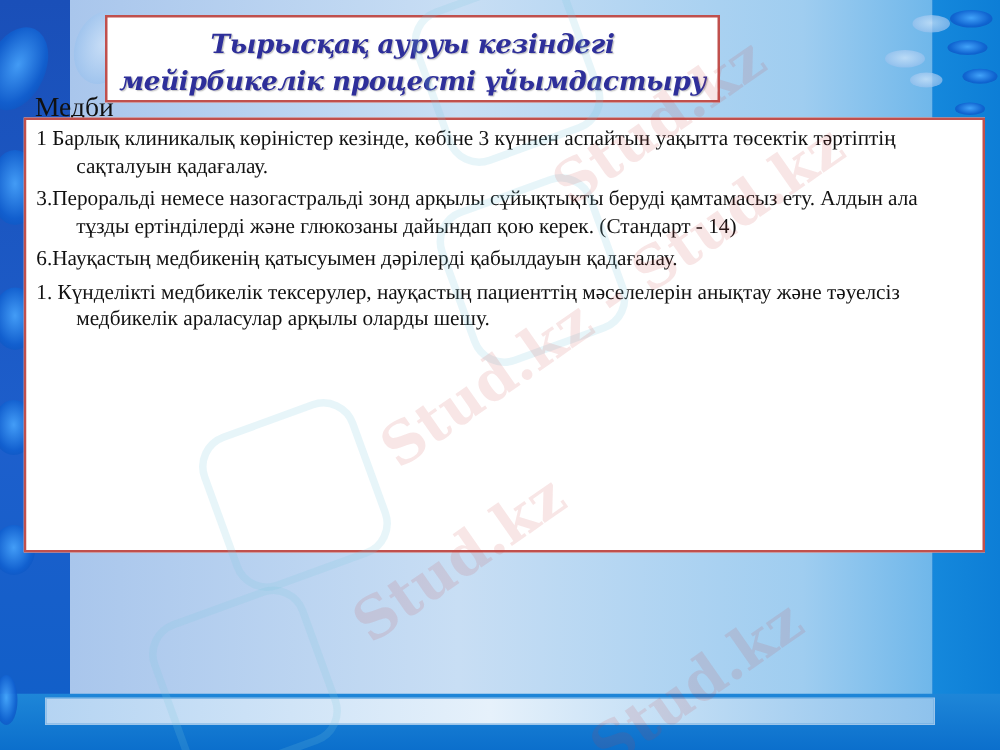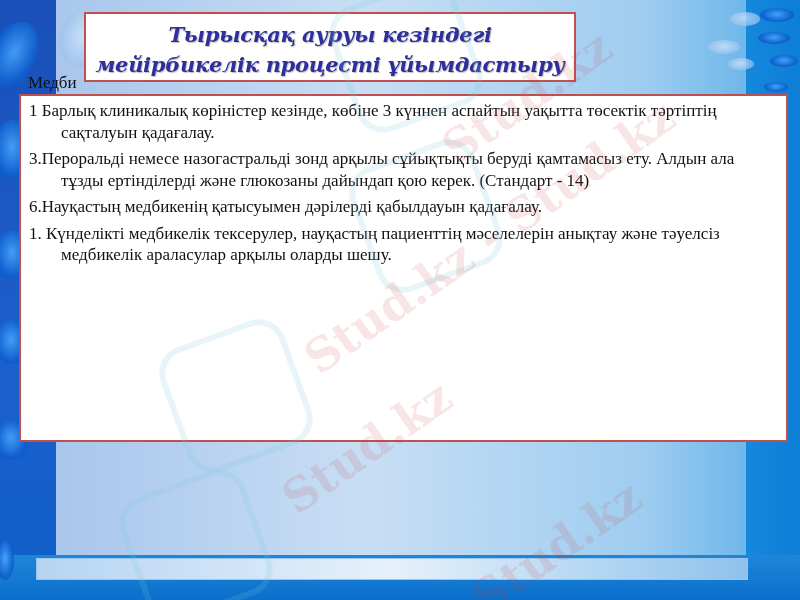--- a/index.html
+++ b/index.html
@@ -32,21 +32,21 @@
   .oval.light {
     background: radial-gradient(ellipse at 50% 45%, #d6e8fb 0%, #9cc3ee 70%, rgba(150,190,235,0.2) 100%);
     opacity: 0.7;
   }
   .strip {
     position: absolute; left: 36px; top: 558px; width: 710px; height: 20px;
     background: linear-gradient(90deg, #b5d4f2 0%, #e6f1fb 50%, #8ec2ec 100%);
     border: 1px solid #9cc5ea;
   }
   .subtitle-peek {
-    position: absolute; left: 28px; top: 73px; font-size: 17px; color: #111;
+    position: absolute; left: 28px; top: 73px; font-size: 22px; color: #111;
     white-space: nowrap;
   }
   .title-box {
     position: absolute; left: 84px; top: 12px; width: 492px; height: 70px;
     background: #ffffff; border: 2px solid #c0504d;
     box-sizing: border-box;
     display: flex; align-items: flex-end; justify-content: center;
     text-align: center;
   }
   .title-text {

